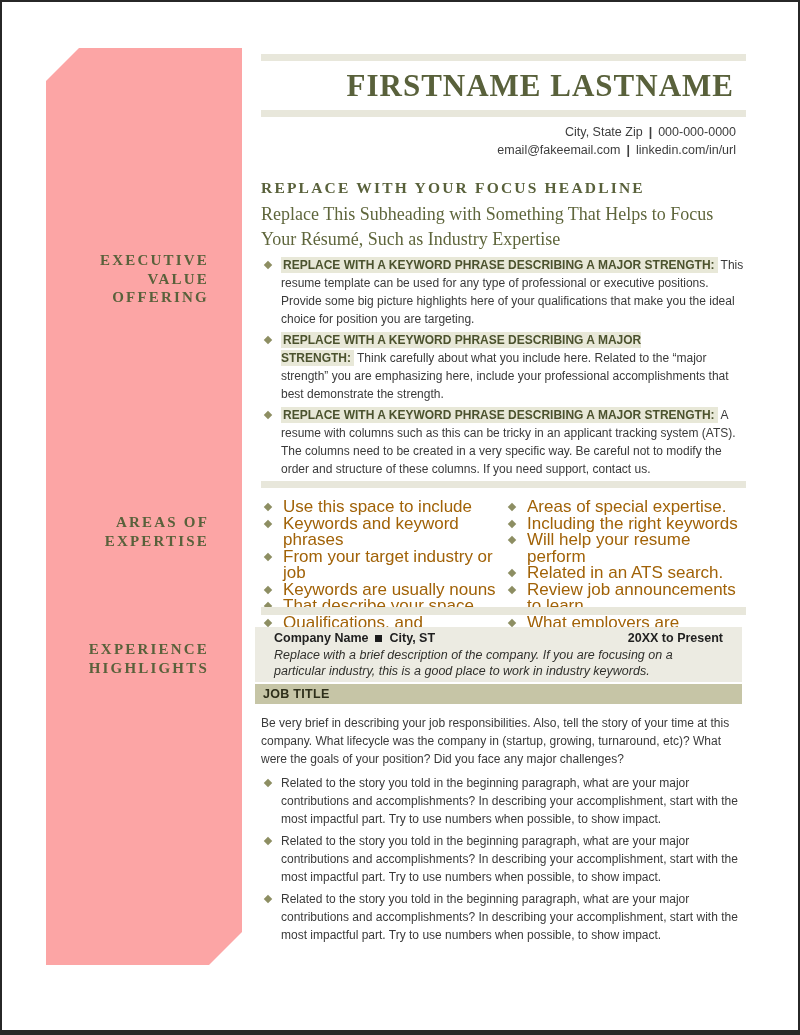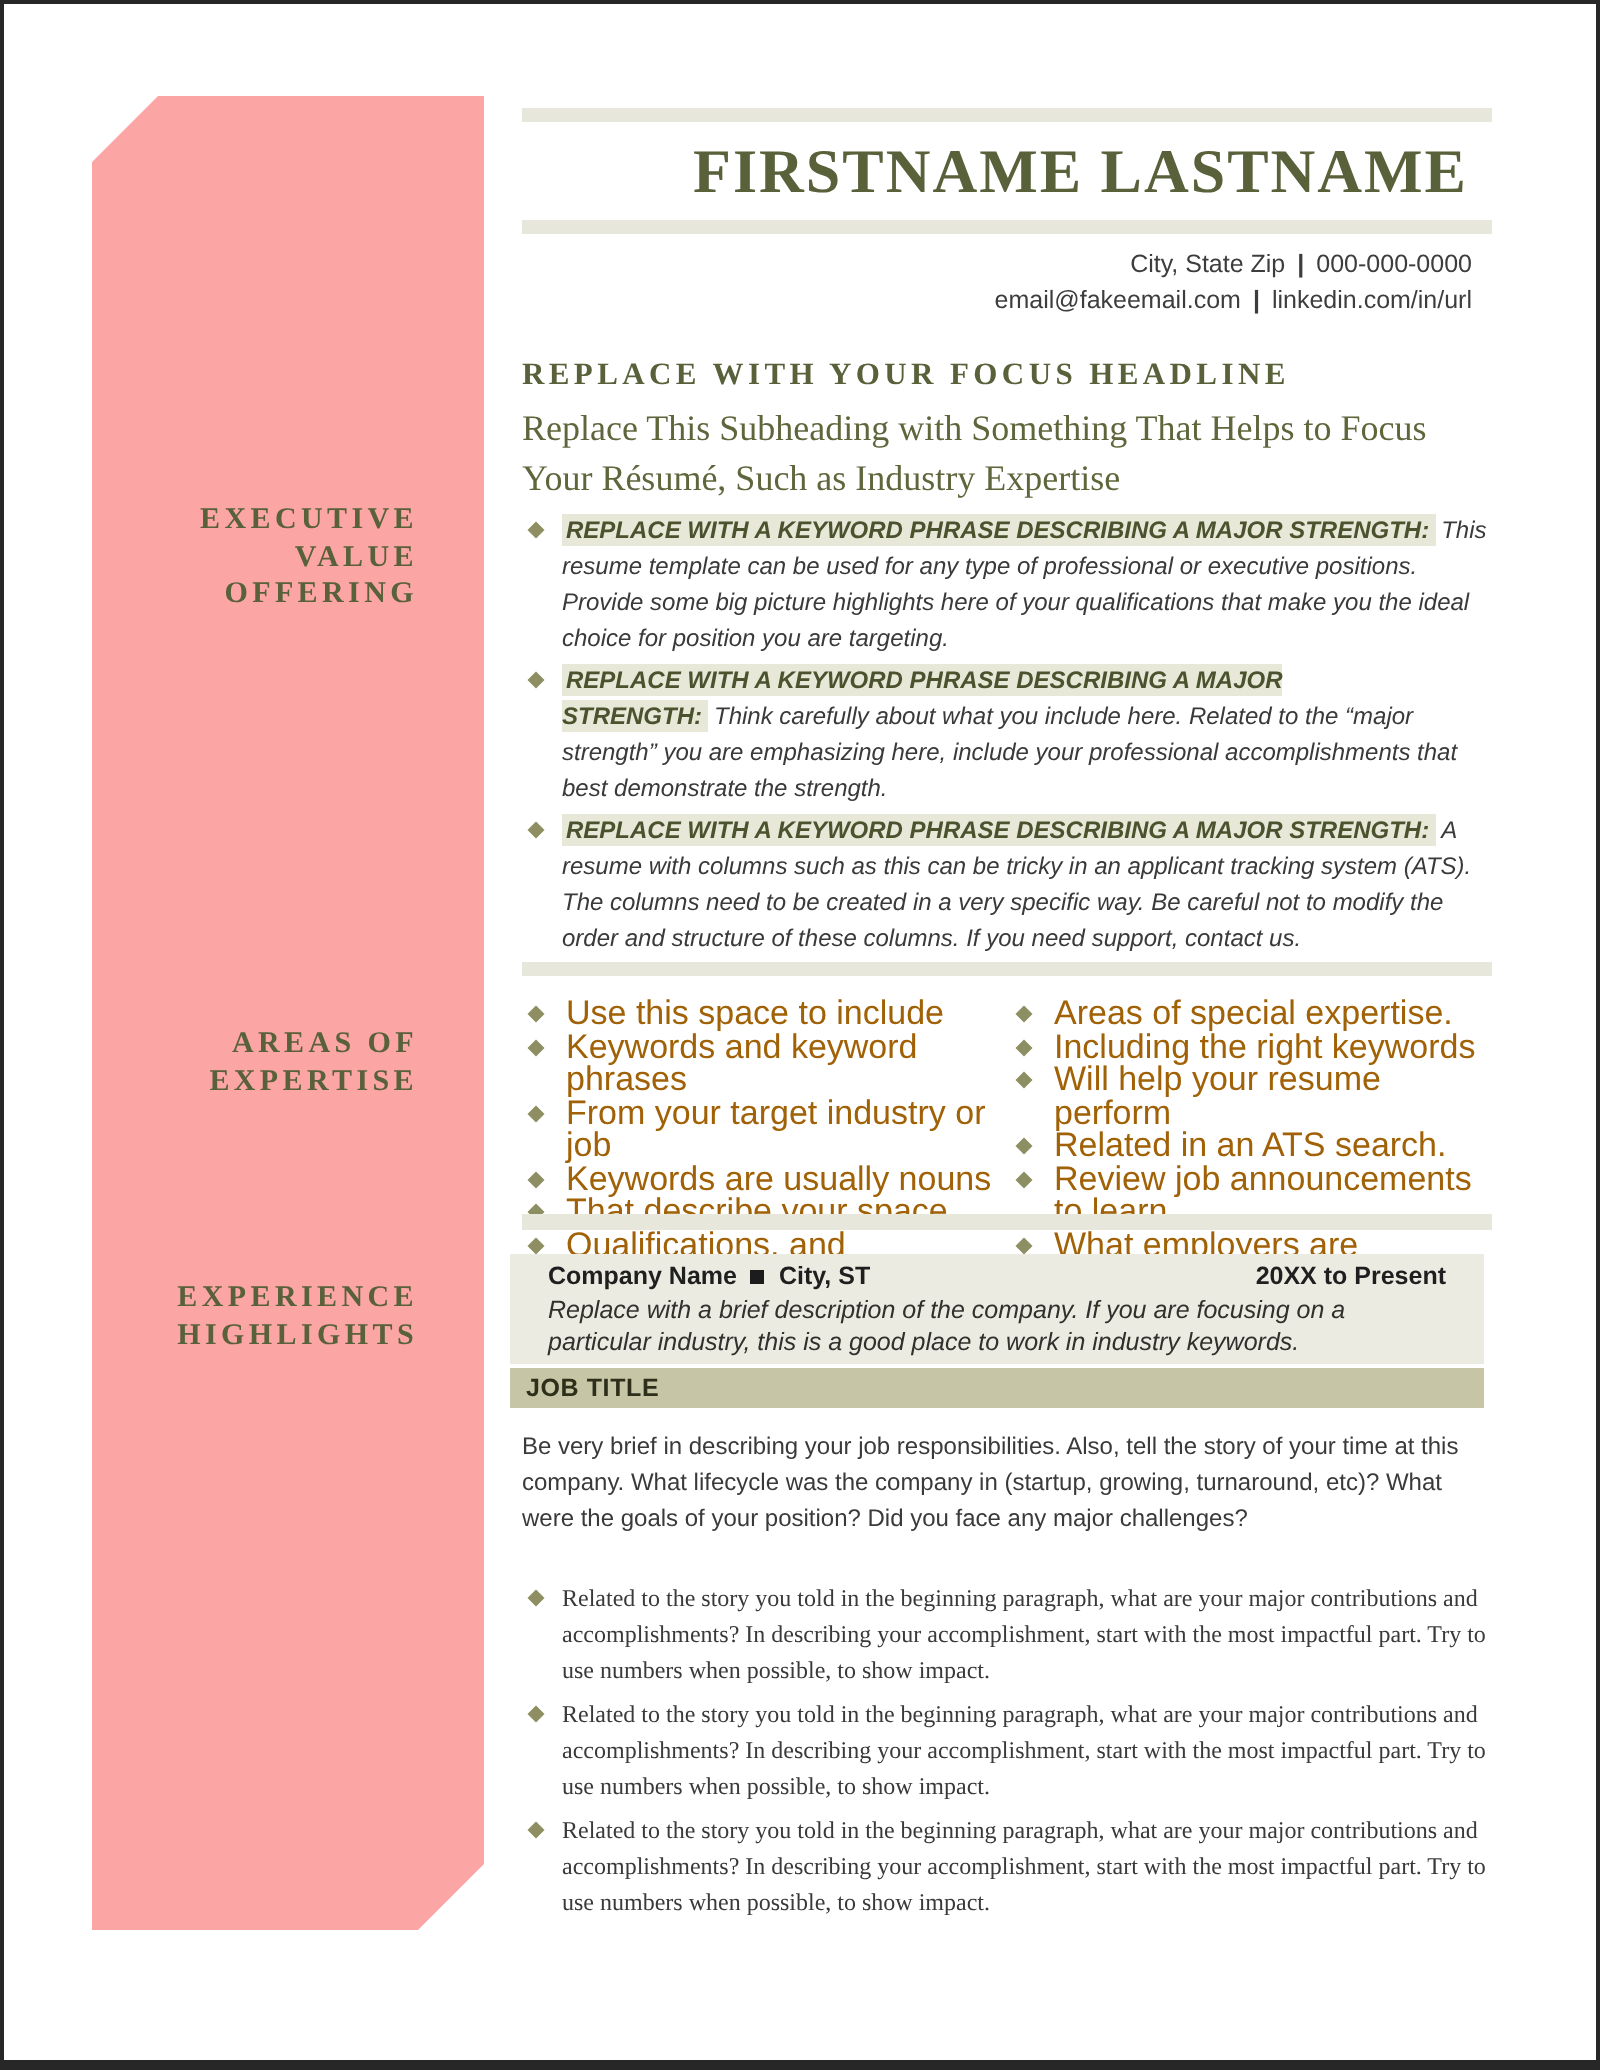--- a/index.html
+++ b/index.html
@@ -44,21 +44,21 @@
   }
   .subheading{
     font-family:"Liberation Serif",serif;font-size:18px;line-height:25px;
     color:#5f663c;margin:5px 0 0;
   }
   
   .blist{list-style:none;margin:0;padding:0;}
   .blist li{display:flex;align-items:flex-start;}
   .diamond{flex:none;width:6px;height:6px;background:#8d8e62;transform:rotate(45deg);margin:6px 10px 0 4px;}
   .btext{flex:1;font-size:12px;line-height:18px;color:#3a3a3a;}
-  .strengths{margin-top:4px;font-style:italic;}
+  .strengths{margin-top:4px;}
   .strengths li + li{margin-top:3px;}
   .hl{background:#e8e8d8;color:#4b522e;font-weight:700;padding:1px 3px 1px 2px;margin-right:3px;}
   
   .sec-areas{position:absolute;top:497px;left:0;right:0;display:flex;}
   .areas-col{width:244px;}
   .areas-col.rcol{flex:1;}
   .areas-col .diamond{margin:5px 12px 0 4px;}
   .atext{flex:1;font-size:17px;line-height:16.5px;color:#a16207;}
   
   .sec-exp{position:absolute;top:625px;left:0;right:0;}
@@ -66,21 +66,21 @@
   .company-line{display:flex;align-items:center;font-weight:700;font-size:12.5px;line-height:16px;color:#1f1f1f;}
   .sq{flex:none;width:7px;height:7px;background:#1c1c1c;margin:0 7px;}
   .cdates{margin-left:auto;}
   .cdesc{margin:1px 0 0;font-style:italic;font-size:12.5px;line-height:16px;color:#30302c;}
   .job-bar{
     background:#c6c5a6;margin:2px 4px 0 -6px;padding:2px 8px;
     font-weight:700;font-size:12.5px;line-height:16px;letter-spacing:.3px;color:#2e2f1a;
   }
   .xintro{margin:10px 0 0;font-size:12px;line-height:18px;color:#3a3a3a;}
   .keylabel{margin:9px 0 0;font-size:12.5px;font-weight:700;color:#222222;}
-  .accomplishments{margin-top:22px;font-family:Liberation Serif, serif;}
+  .accomplishments{margin-top:6px;}
   .accomplishments li + li{margin-top:4px;}
 </style>
 </head>
 <body>
 
 <div class="page">
 
   <div class="sidebar">
     <div class="side-heading sh-1">EXECUTIVE
 VALUE

